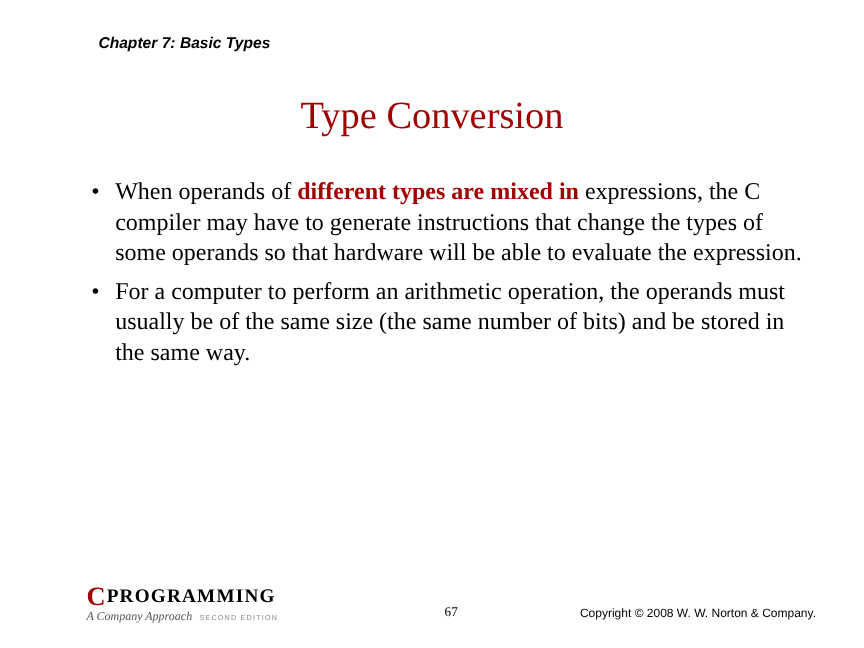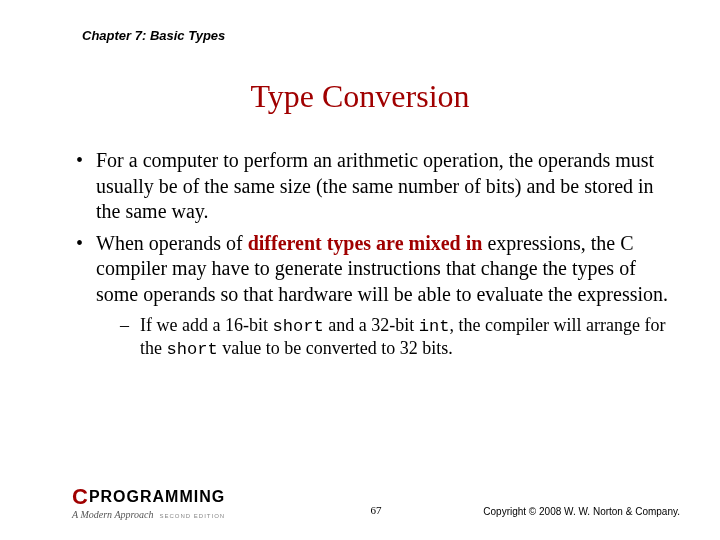--- a/index.html
+++ b/index.html
@@ -74,21 +74,21 @@
     left: 72px;
     right: 40px;
     height: 40px;
   }
   .logo {
     position: absolute;
     left: 0;
     bottom: 0;
   }
   .logo-top {
-    font-family: Liberation Sans, sans-serif;
+    font-family: Liberation Serif, serif;
     font-weight: 900;
     font-size: 16px;
     letter-spacing: 1px;
     line-height: 1;
   }
   .logo-c {
     color: #a00000;
     font-size: 22px;
     font-weight: 900;
     vertical-align: -2px;
@@ -129,38 +129,35 @@
 </style>
 </head>
 <body>
 
 <div class="header">Chapter 7: Basic Types</div>
 
 <div class="title">Type Conversion</div>
 
 <div class="content">
   <div class="bullet">
+    <span>When operands of </span><span class="red-bold">different types are mixed in</span><span> expressions, the C compiler may have to generate instructions that change the types of some operands so that hardware will be able to evaluate the expression.</span>
+  </div>
+  <div class="bullet">
     <span>For a computer to perform an arithmetic operation, the operands must usually be of the same size (the same number of bits) and be stored in the same way.</span>
   </div>
-  <div class="bullet">
-    <span>When operands of </span><span class="red-bold">different types are mixed in</span><span> expressions, the C compiler may have to generate instructions that change the types of some operands so that hardware will be able to evaluate the expression.</span>
-  </div>
   <div class="sublist">
-    <div class="sub">
-      <span>If we add a 16-bit </span><span class="mono">short</span><span> and a 32-bit </span><span class="mono">int</span><span>, the compiler will arrange for the </span><span class="mono">short</span><span> value to be converted to 32 bits.</span>
-    </div>
   </div>
 </div>
 
 <div class="footer">
   <div class="logo">
     <div class="logo-top">
       <span class="logo-c">C</span><span>PROGRAMMING</span>
     </div>
     <div class="logo-sub">
-      <span>A Modern Approach</span><span class="logo-ed">SECOND EDITION</span>
+      <span>A Company Approach</span><span class="logo-ed">SECOND EDITION</span>
     </div>
   </div>
   <div class="pagenum">67</div>
   <div class="copyright">
     <div>Copyright © 2008 W. W. Norton &amp; Company.</div>
   </div>
 </div>
 
 </body></html>

